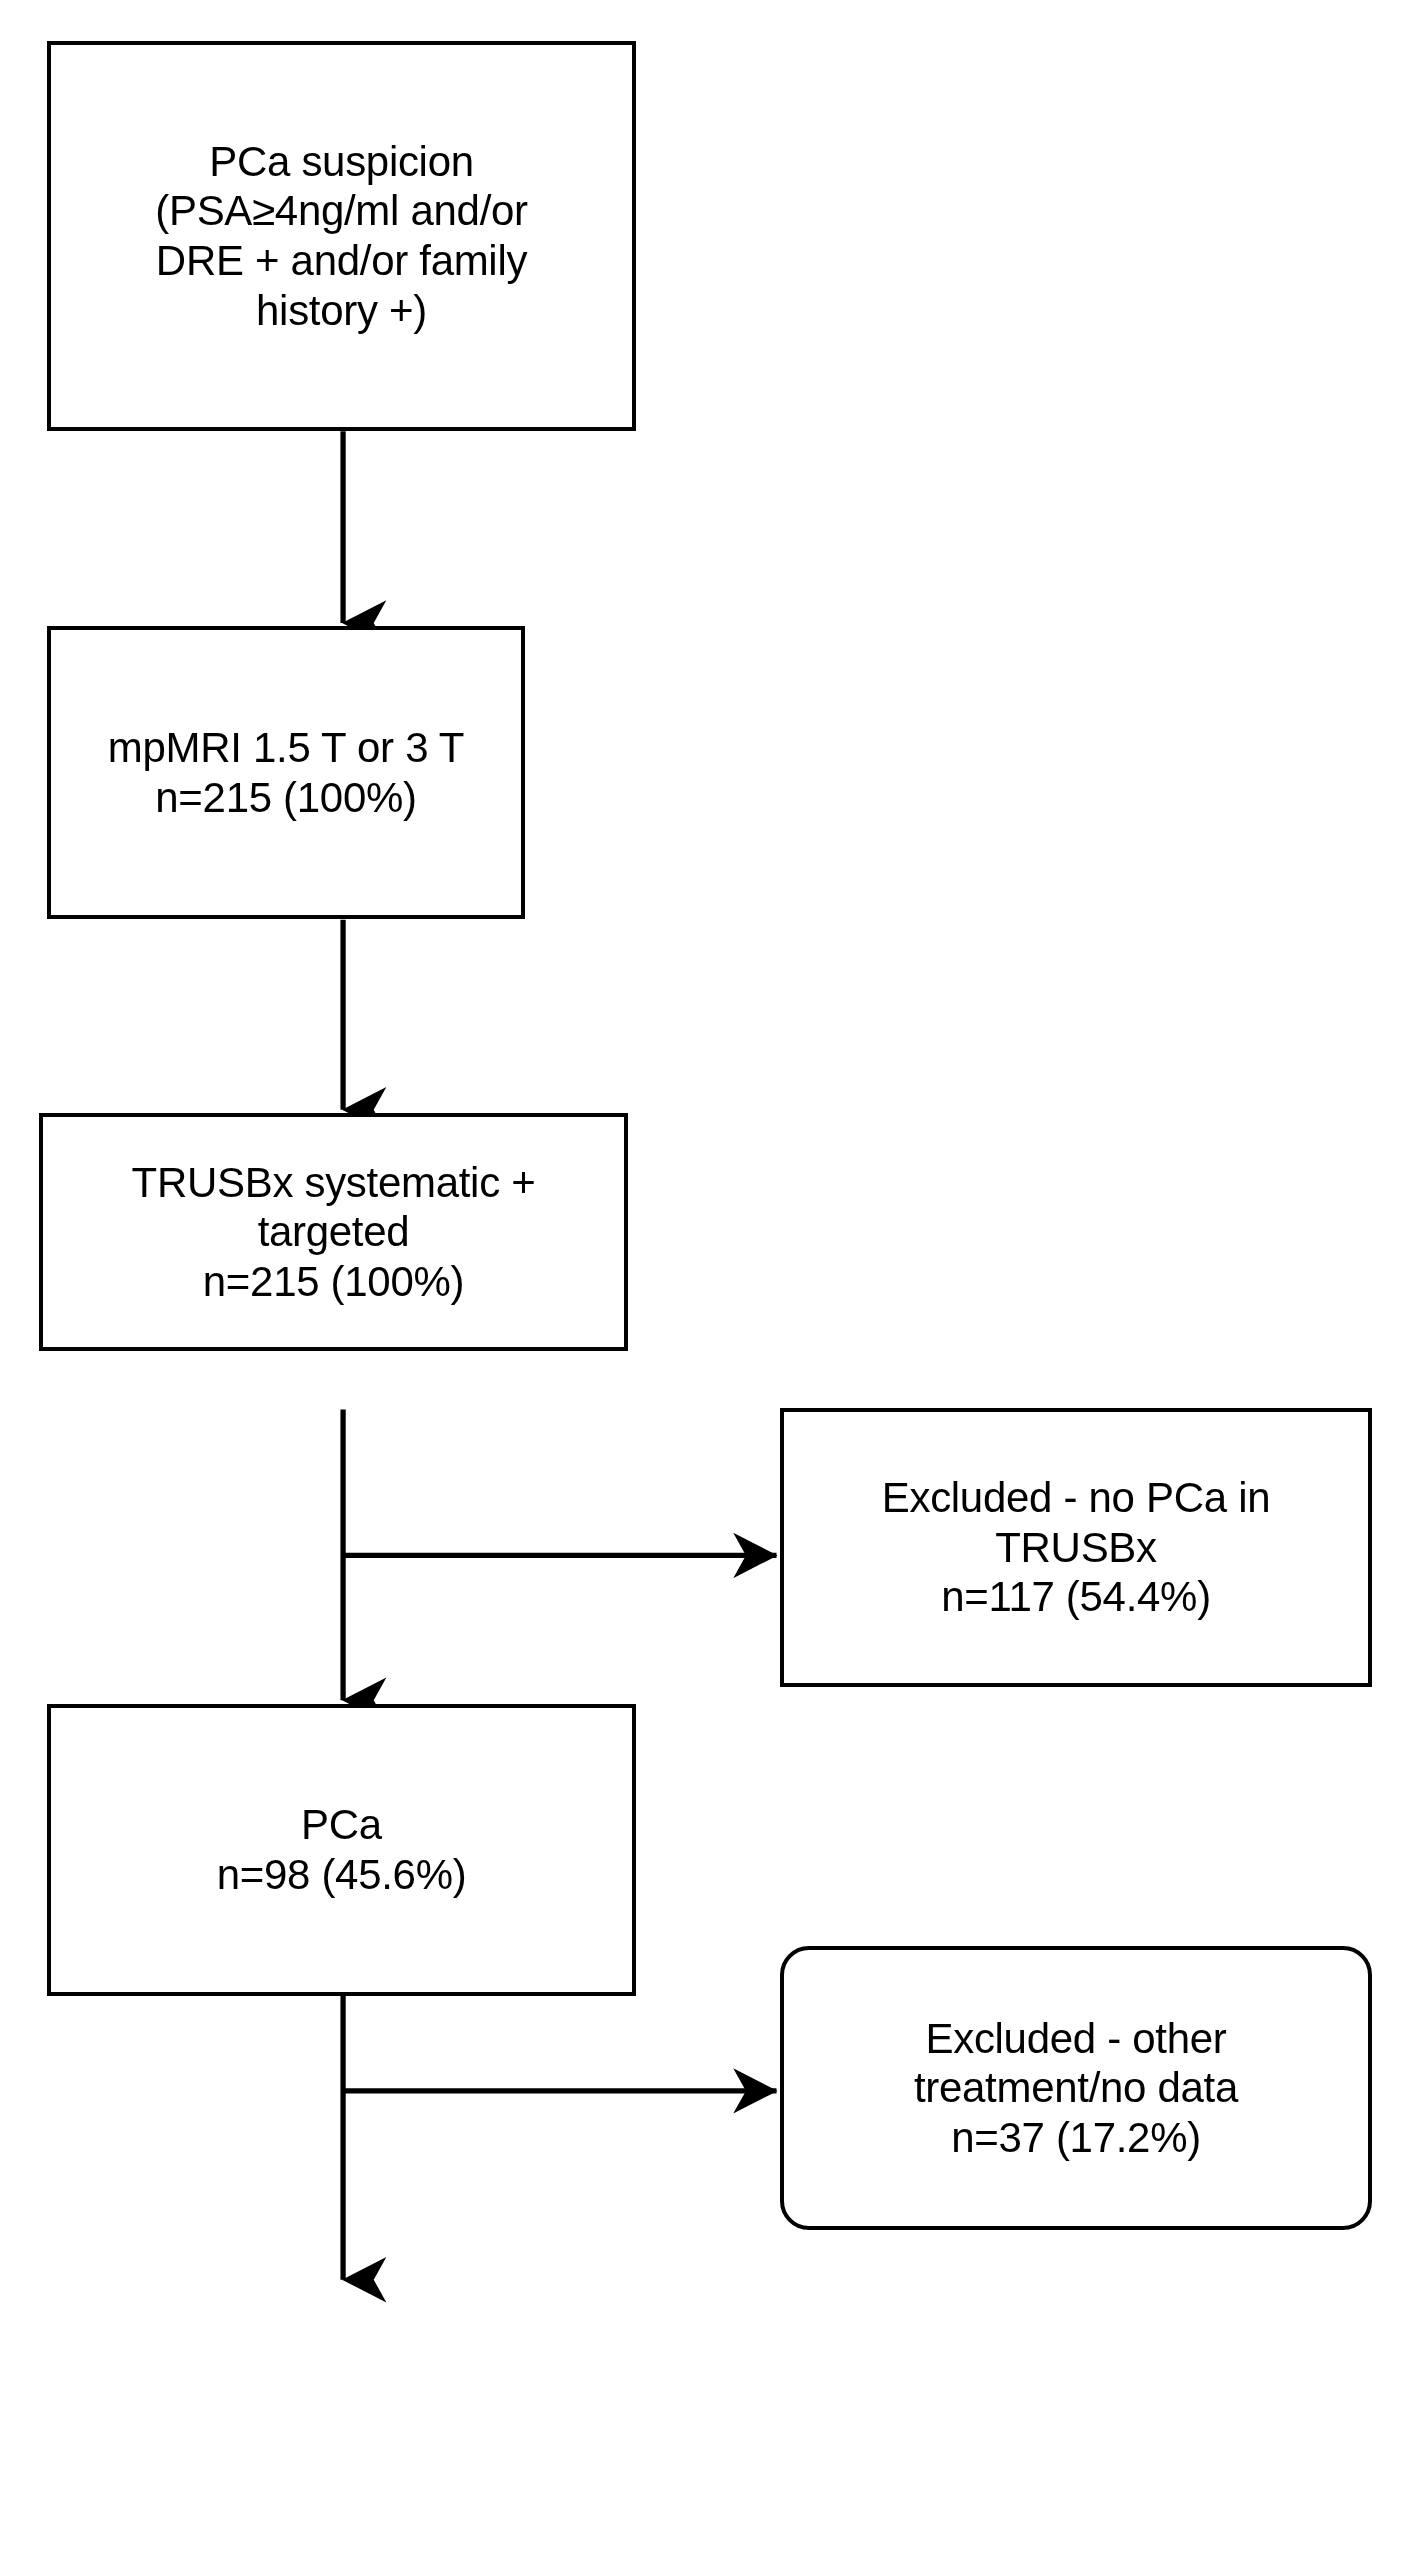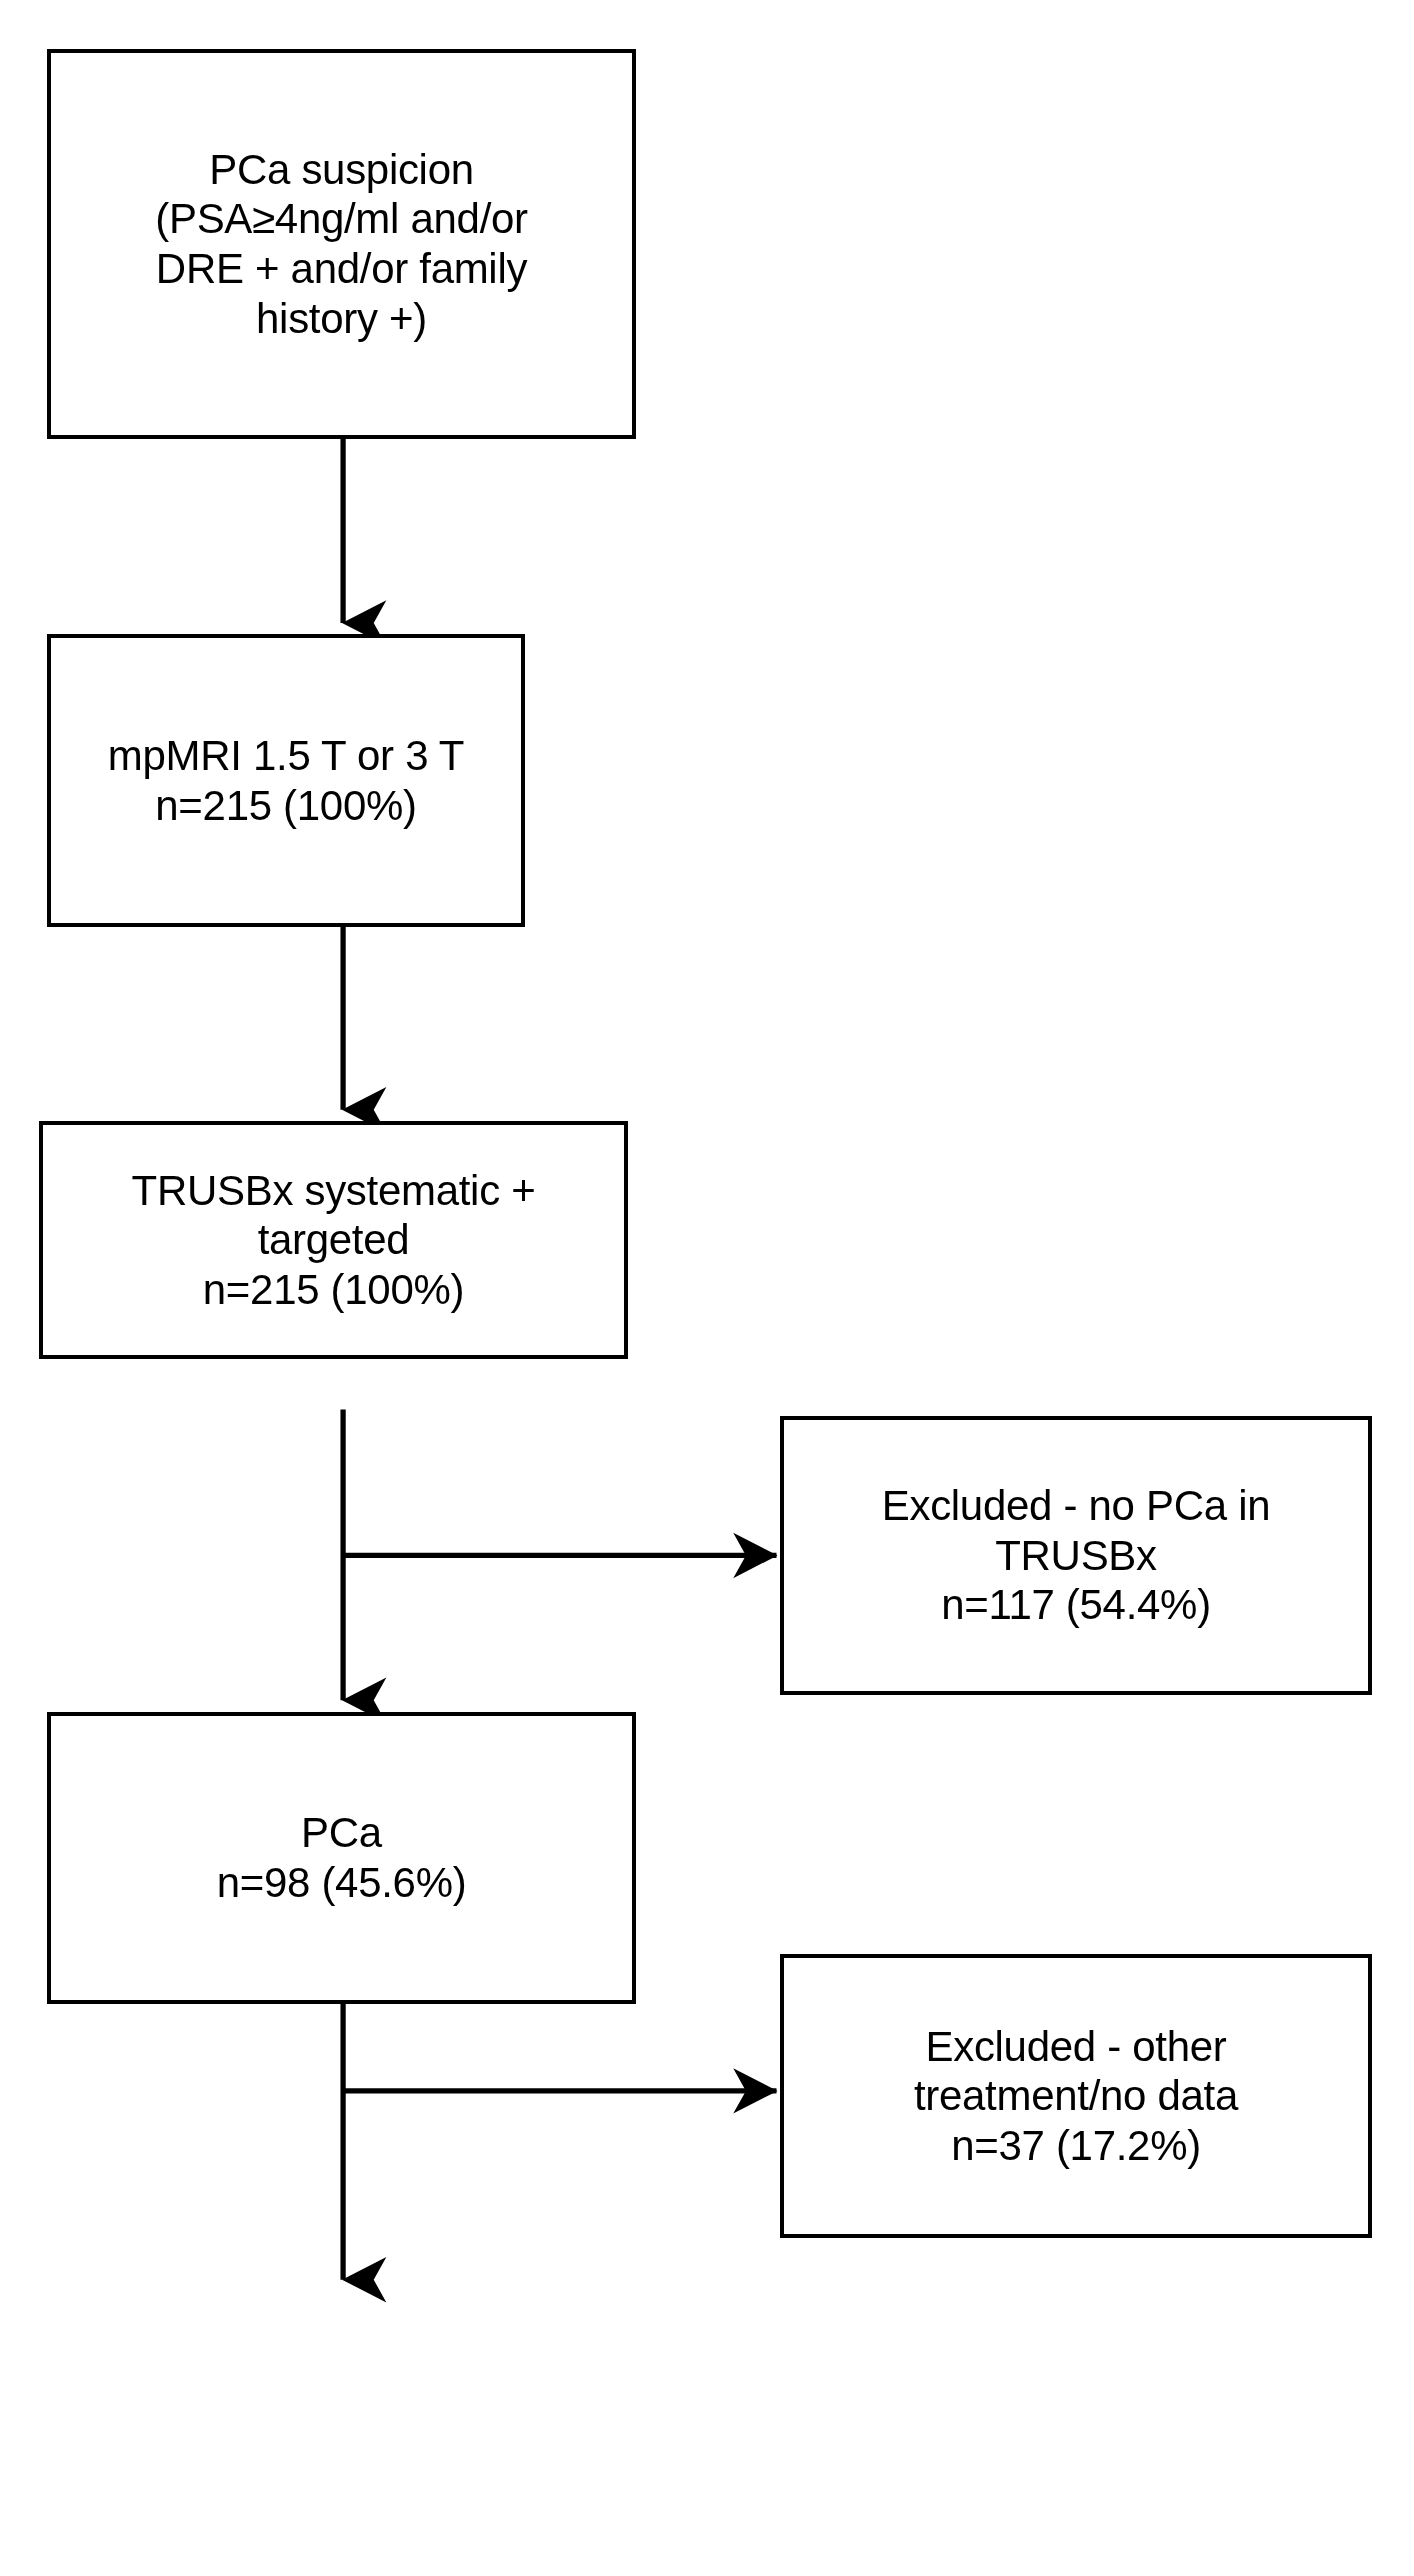--- a/index.html
+++ b/index.html
@@ -29,21 +29,20 @@
   }
   .node-box {
     position: absolute;
     box-sizing: border-box;
     background: #ffffff;
     border: 4.1px solid #000000;
     display: flex;
     align-items: center;
     justify-content: center;
     text-align: center;
-    margin-top: 8px;
   }
   .node-text {
     display: block;
     width: 100%;
     color: #000000;
     font-family: "Liberation Sans", sans-serif;
     font-size: 42px;
     line-height: 1.18;
     font-weight: 400;
     letter-spacing: -0.3px;
@@ -102,21 +101,21 @@
     <span class="node-text">Excluded - no PCa in
 TRUSBx
 n=117 (54.4%)</span>
   </div>
 
   <div class="node-box" style="left:47px; top:1704px; width:589px; height:292px;justify-content:center;">
     <span class="node-text">PCa
 n=98 (45.6%)</span>
   </div>
 
-  <div class="node-box" style="left:780px; top:1946px; width:592px; height:284px;">
+  <div class="node-box" style="left:780px; top:1946px; width:592px; height:284px;border-radius:29px;">
     <span class="node-text">Excluded - other
 treatment/no data
 n=37 (17.2%)</span>
   </div>
 
 
 </div>
 
 
 </body></html>

